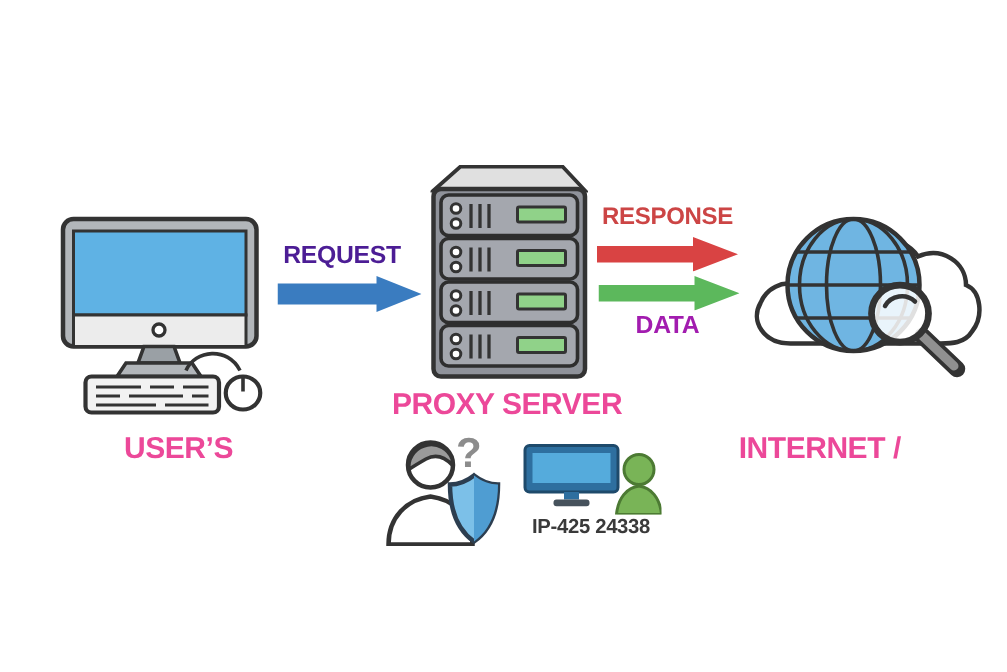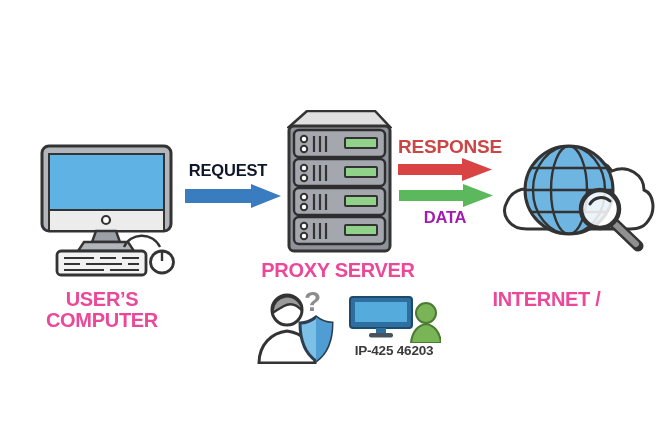--- a/index.html
+++ b/index.html
@@ -8,21 +8,21 @@
     font-family:"Liberation Sans",sans-serif;
   }
   .abs{position:absolute;}
   .node-label{
     color:#ec4899;font-weight:bold;text-align:center;
     font-size:20px;line-height:21px;letter-spacing:-0.3px;
   }
   .flow-label{
     font-weight:bold;text-align:center;font-size:16.5px;letter-spacing:-0.2px;
   }
-  .flow-label.request{color:#0f172a;}
+  .flow-label.request{color:#4c1d95;}
   .flow-label.response{color:#cc4545;}
   .flow-label.data{color:#a21caf;}
   .ip-label{
     color:#3a3a3a;font-weight:bold;text-align:center;font-size:13.5px;letter-spacing:-0.2px;
   }
   svg{display:block;}
 </style>
 </head>
 <body>
 
@@ -40,23 +40,22 @@
     <path d="M88 104 C 94 90, 116 88, 124 104" fill="none" stroke="#333" stroke-width="2.4"></path>
     <g>
       <rect x="21" y="108" width="89" height="24" rx="4" fill="#f2f2f2" stroke="#333" stroke-width="2.8"></rect>
       <path d="M28 115 H58 M64 115 H80 M86 115 H103 M28 121 H44 M50 121 H86 M92 121 H103 M28 127 H68 M74 127 H103" stroke="#333" stroke-width="2" fill="none"></path>
     </g>
     <g>
       <ellipse cx="126" cy="119" rx="11.5" ry="11" fill="#fff" stroke="#333" stroke-width="2.8"></ellipse>
       <line x1="126" y1="108" x2="126" y2="118" stroke="#333" stroke-width="2.4"></line>
     </g>
   </svg>
-  <div class="abs node-label" style="left:17px;top:289px;width:170px;">
+  <div class="abs node-label" style="left:34px;top:289px;width:170px;">
     <div>USER’S</div>
-    <div>COMPUTER</div>
   </div>
 
   <div class="abs flow-label request" style="left:178px;top:161px;width:100px;">REQUEST</div>
   <svg class="abs" style="left:185px;top:184px;" width="96" height="24" viewBox="0 0 96 24">
     <polygon points="0,5 66,5 66,0 96,12 66,24 66,19 0,19" fill="#3a7cc0"></polygon>
   </svg>
 
   <svg class="abs" style="left:287px;top:110px;" width="105" height="143" viewBox="0 0 105 143">
     <path d="M20 1 L88 1 L103 17 L2 17 Z" fill="#e0e0e0" stroke="#333" stroke-width="2.5"></path>
     <rect x="2" y="16" width="101" height="125" rx="5" fill="#8f929a" stroke="#333" stroke-width="3"></rect>
@@ -84,21 +83,21 @@
     <g>
       <rect x="7" y="107" width="91" height="27" rx="5" fill="#a4a7ae" stroke="#2e2e2e" stroke-width="2.4"></rect>
       <circle cx="17" cy="116" r="3.2" fill="#fff" stroke="#333" stroke-width="2"></circle>
       <circle cx="17" cy="126" r="3.2" fill="#fff" stroke="#333" stroke-width="2"></circle>
       <path d="M27 113 V129 M33 113 V129 M39 113 V129" stroke="#333" stroke-width="2.2"></path>
       <rect x="58" y="115" width="32" height="10" rx="1" fill="#90d289" stroke="#333" stroke-width="2"></rect>
     </g>
   </svg>
   <div class="abs node-label" style="left:258px;top:260px;width:160px;">PROXY SERVER</div>
 
-  <div class="abs flow-label response" style="left:398px;top:136px;width:94px;font-size:19px;">RESPONSE</div>
+  <div class="abs flow-label response" style="left:398px;top:136px;width:94px;font-size:16px;">RESPONSE</div>
   <svg class="abs" style="left:398px;top:158px;" width="94" height="23" viewBox="0 0 94 23">
     <polygon points="0,6 64,6 64,0 94,11.5 64,23 64,17 0,17" fill="#d94343"></polygon>
   </svg>
 
   <svg class="abs" style="left:399px;top:184px;" width="94" height="23" viewBox="0 0 94 23">
     <polygon points="0,6 64,6 64,0 94,11.5 64,23 64,17 0,17" fill="#5cb85c"></polygon>
   </svg>
   <div class="abs flow-label data" style="left:398px;top:208px;width:94px;">DATA</div>
 
   <svg class="abs" style="left:497px;top:137px;" width="160" height="130" viewBox="0 0 160 130">
@@ -145,15 +144,15 @@
       <rect x="4" y="4" width="62" height="31" rx="3" fill="#2e6f9f" stroke="#1e4a6b" stroke-width="2"></rect>
       <rect x="9" y="9" width="52" height="20" fill="#55abdc"></rect>
       <rect x="30" y="35" width="10" height="5" fill="#2e6f9f"></rect>
       <rect x="23" y="40" width="24" height="4.5" rx="2" fill="#46525c"></rect>
     </g>
     <g>
       <path d="M65 50 C 66 39, 72 32, 80 31 C 88 32, 94 39, 95 50 Z" fill="#79b457" stroke="#4c7a33" stroke-width="2"></path>
       <circle cx="80" cy="20" r="10" fill="#79b457" stroke="#4c7a33" stroke-width="2"></circle>
     </g>
   </svg>
-  <div class="abs ip-label" style="left:342px;top:343px;width:104px;">IP-425 46203</div>
+  <div class="abs ip-label" style="left:342px;top:343px;width:104px;">IP-425 24338</div>
 
 </div>
 
 </body></html>

